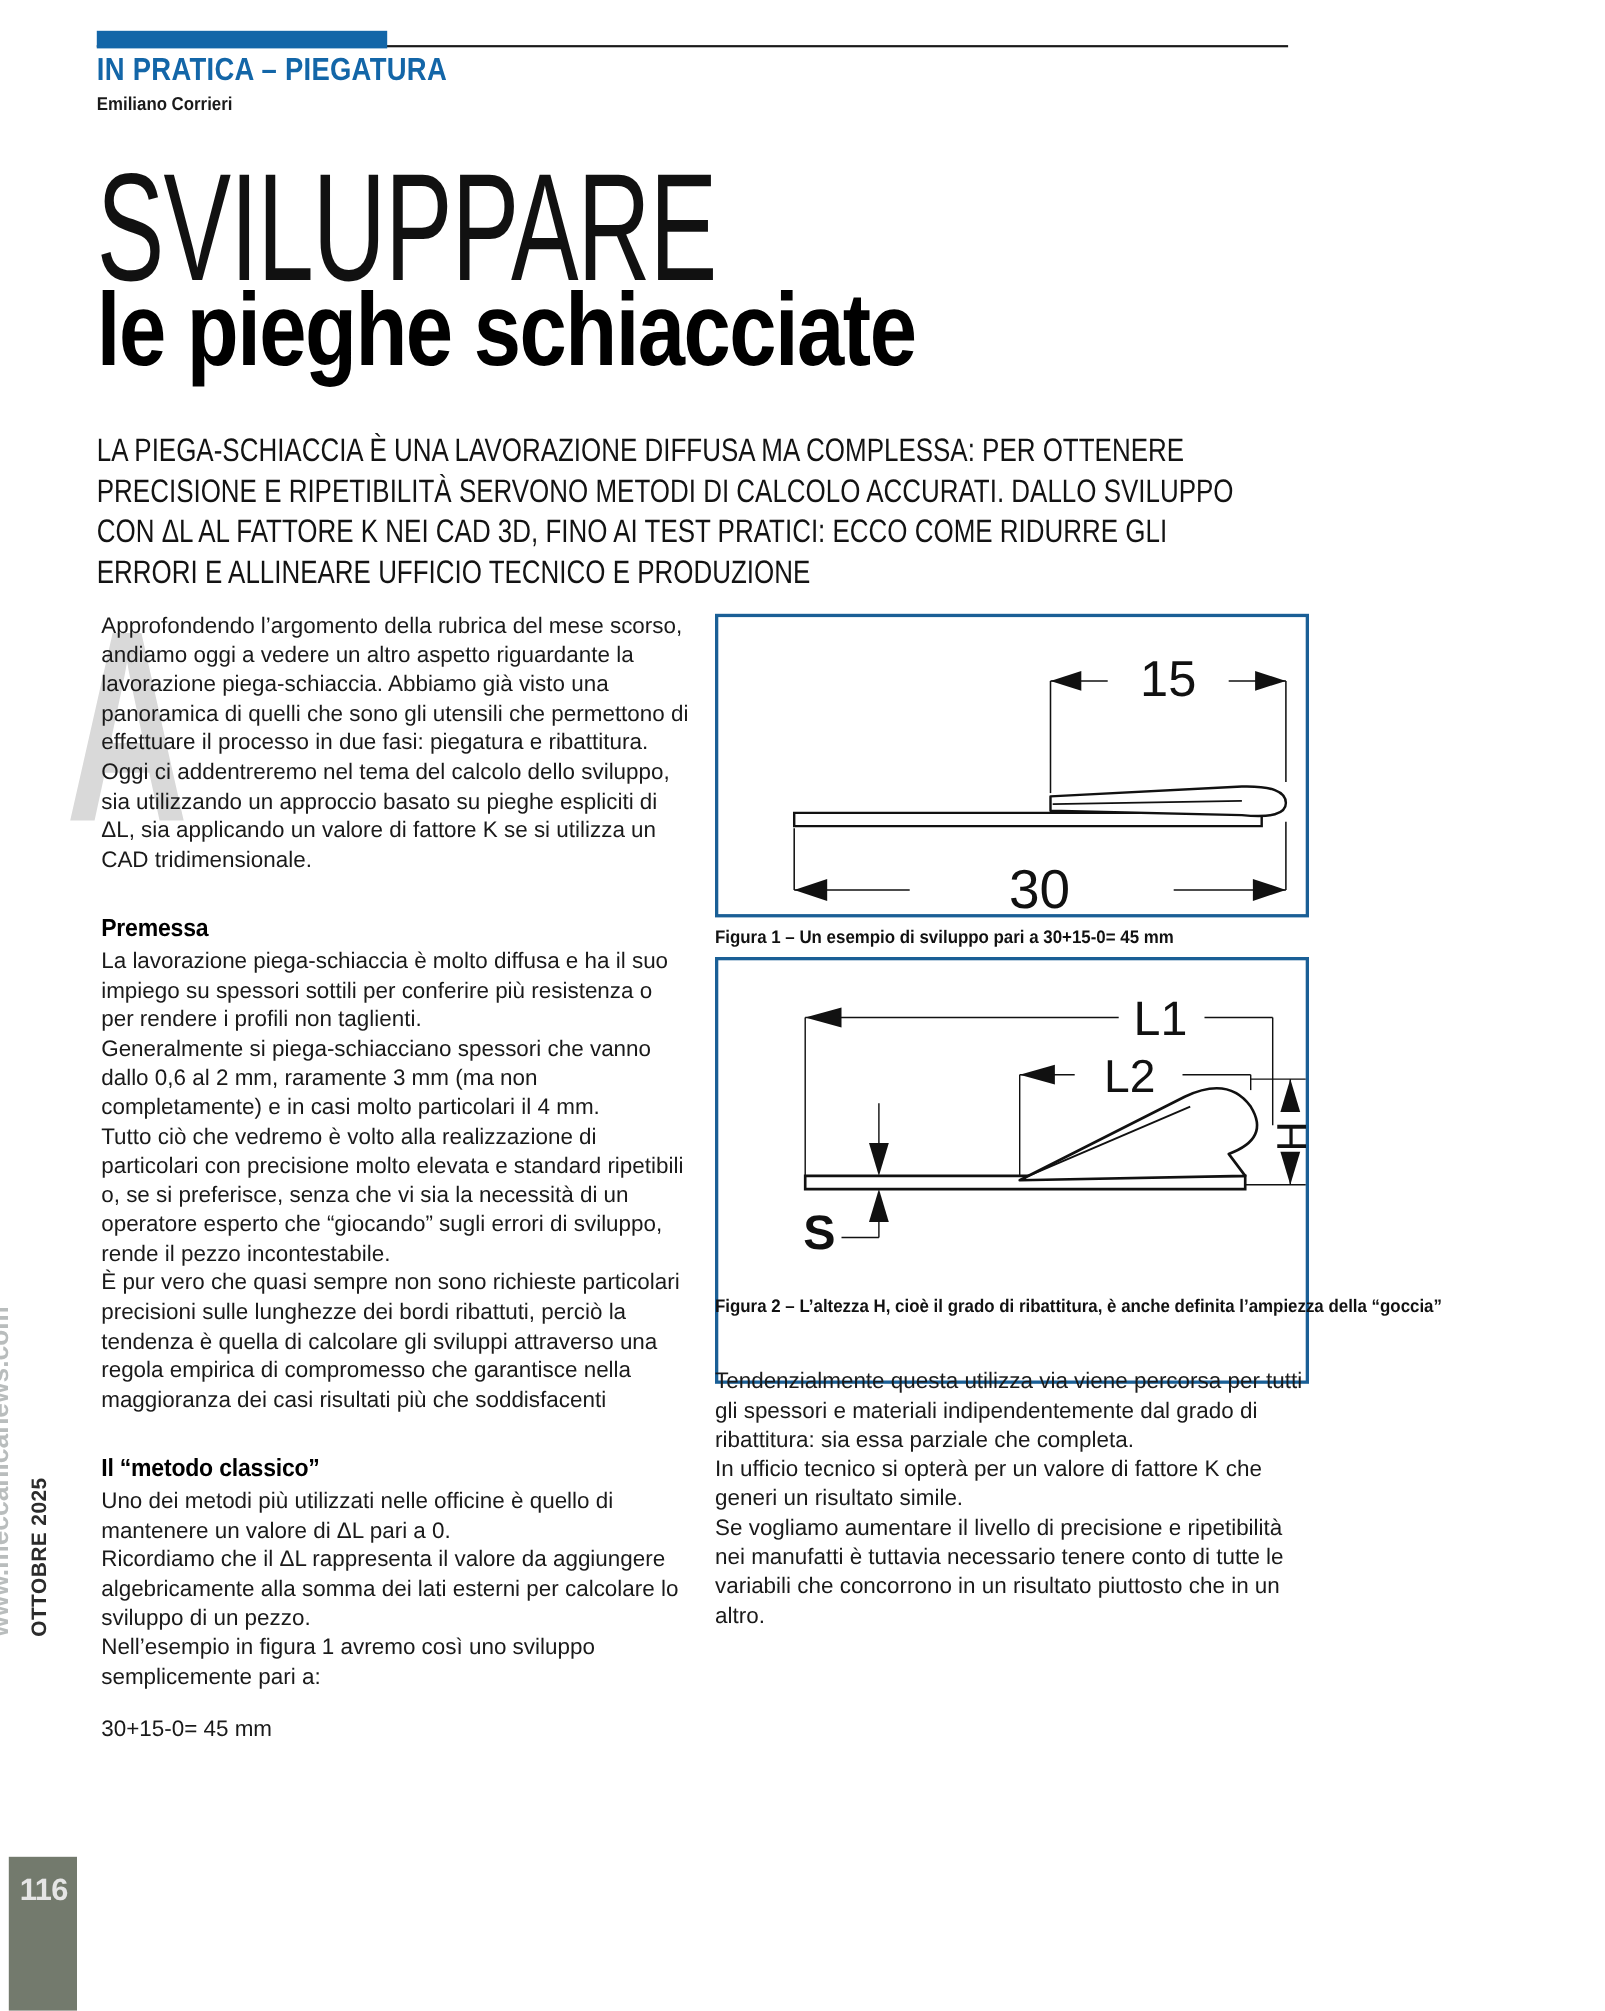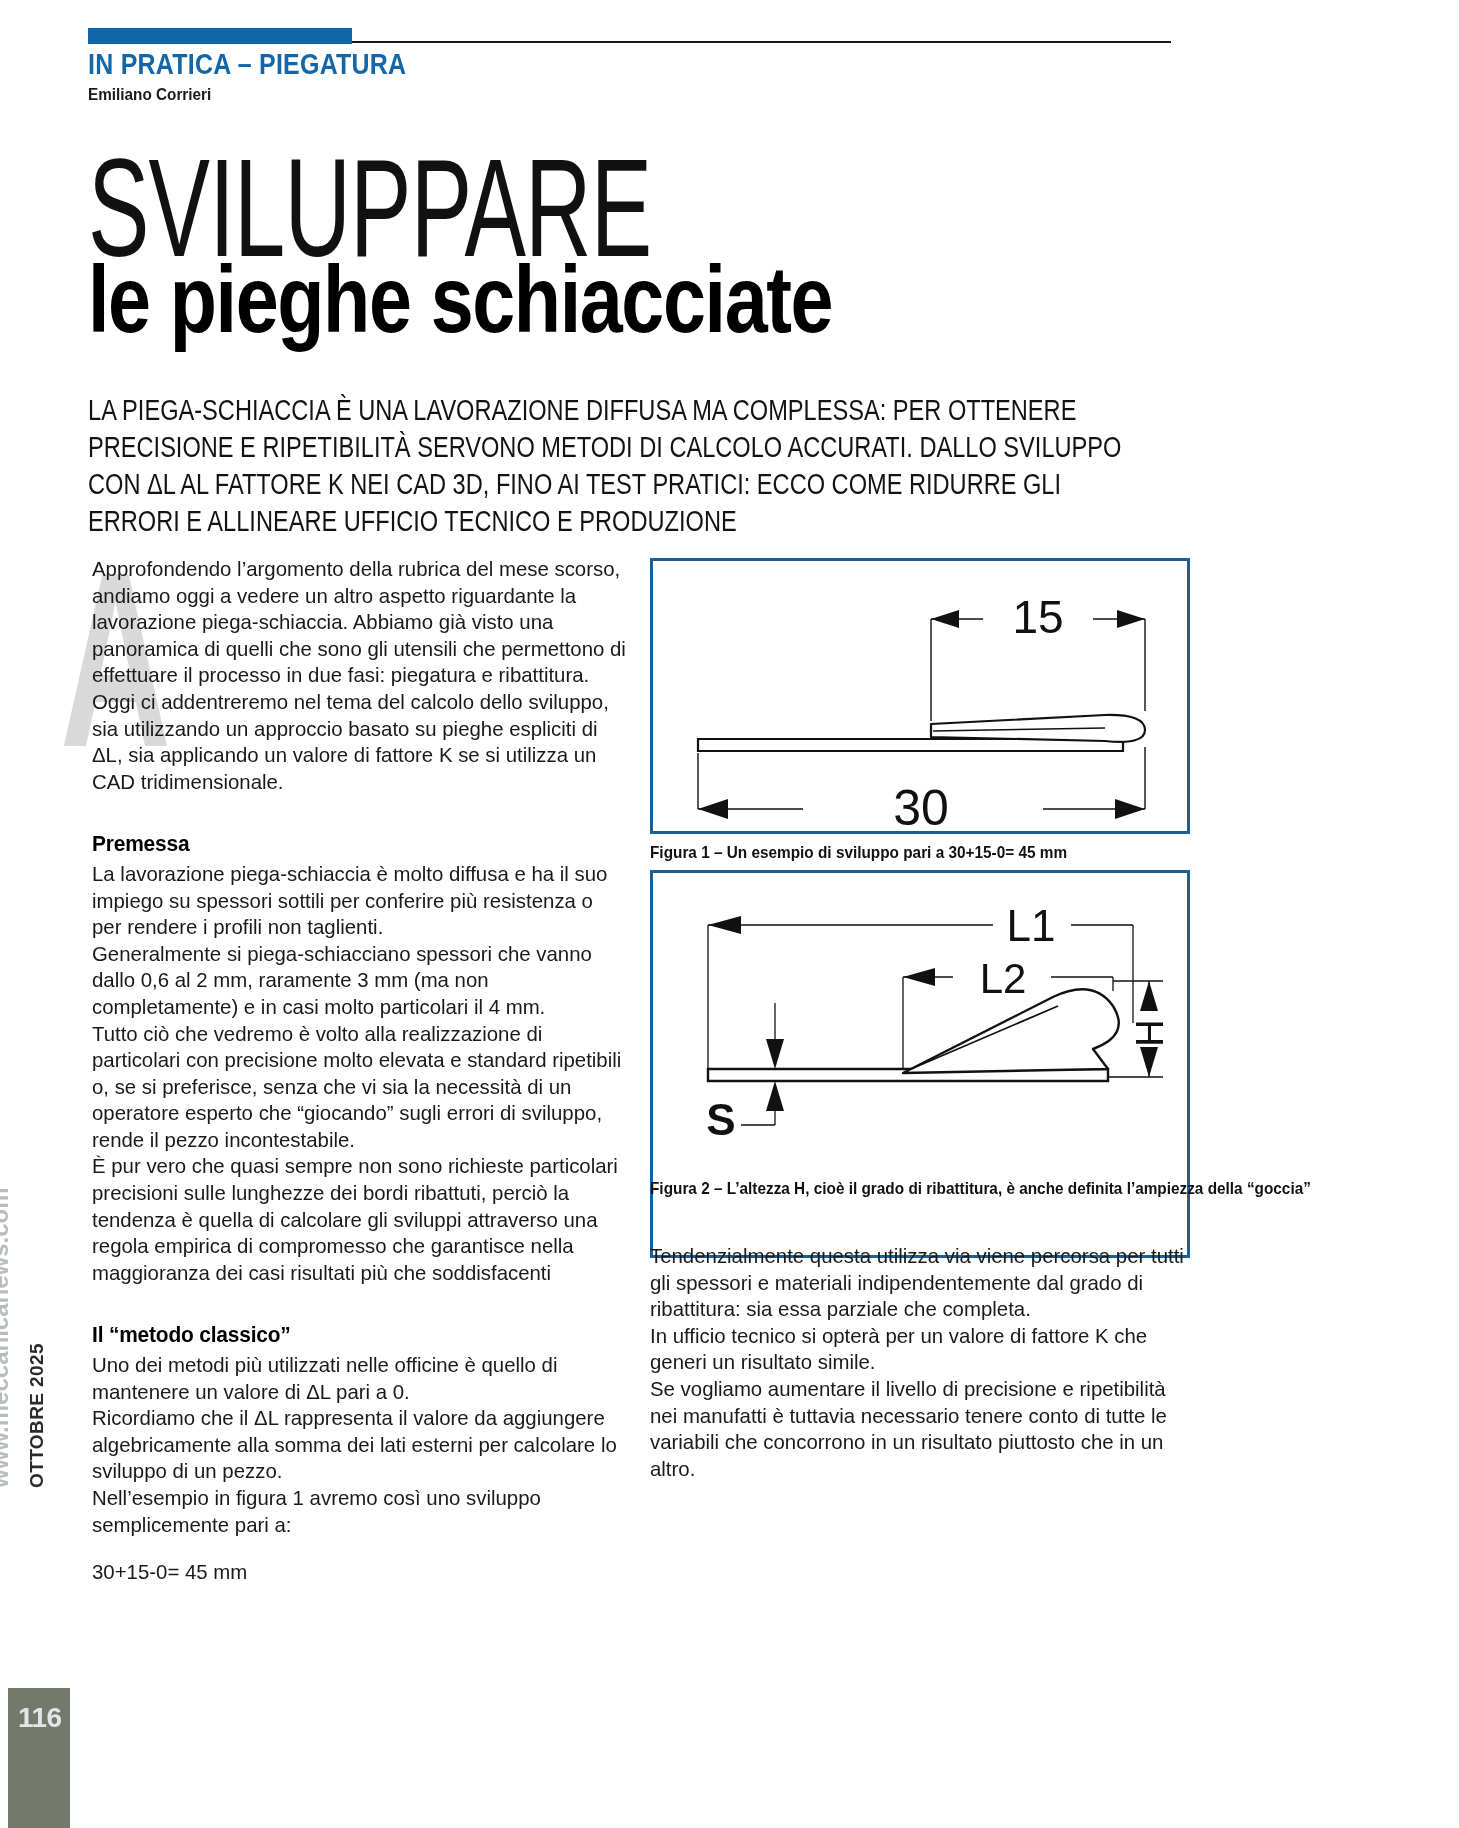--- a/index.html
+++ b/index.html
@@ -200,20 +200,21 @@
     pointer-events: none;
   }
   .col-left, .col-right-text-top { z-index: 2; }
 
   
   .fig-box {
     position: absolute;
     border: 3px solid #1a5f96;
     background: #ffffff;
     box-sizing: border-box;
+    padding-left: 24px;
   }
   #fig1-box { left: 650px; top: 558px; width: 540px; height: 276px; }
   #fig2-box { left: 650px; top: 870px; width: 540px; height: 388px; }
 
   .fig-caption {
     position: absolute;
     font-size: 16.5px;
     font-weight: bold;
     color: #111111;
     transform: scaleX(0.93);

